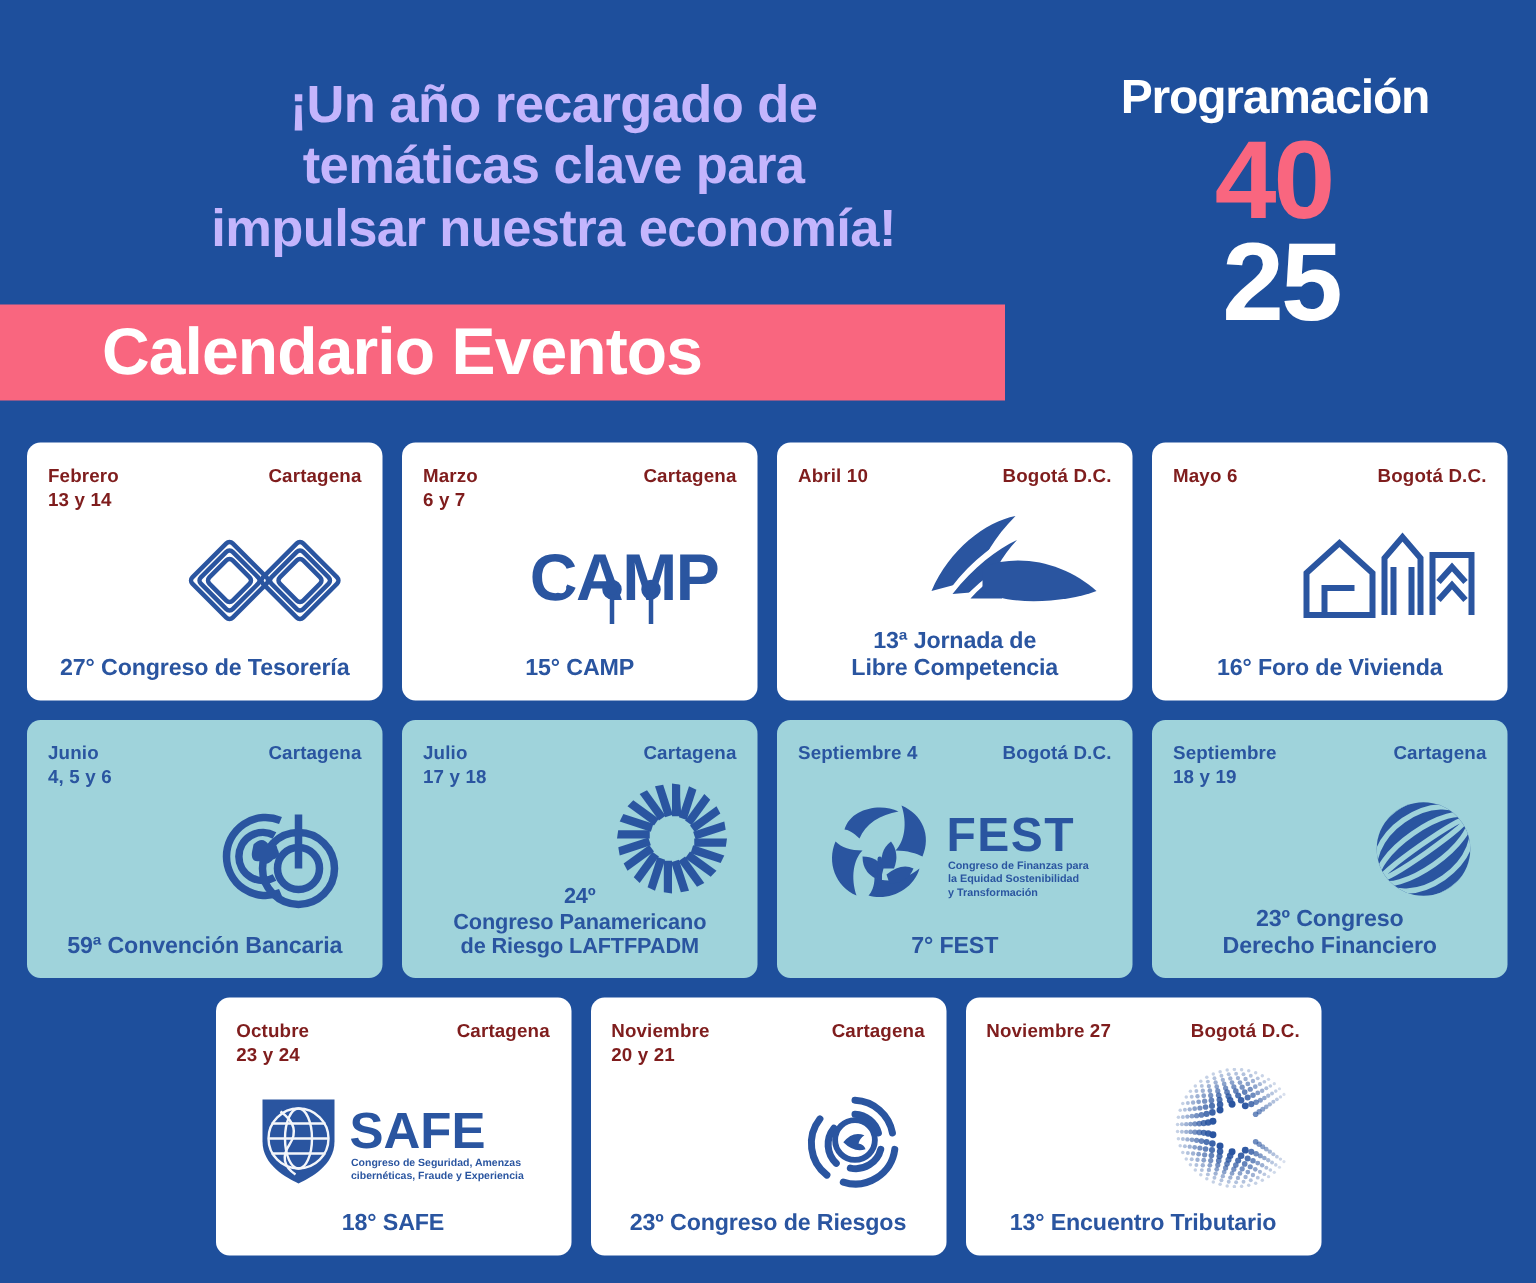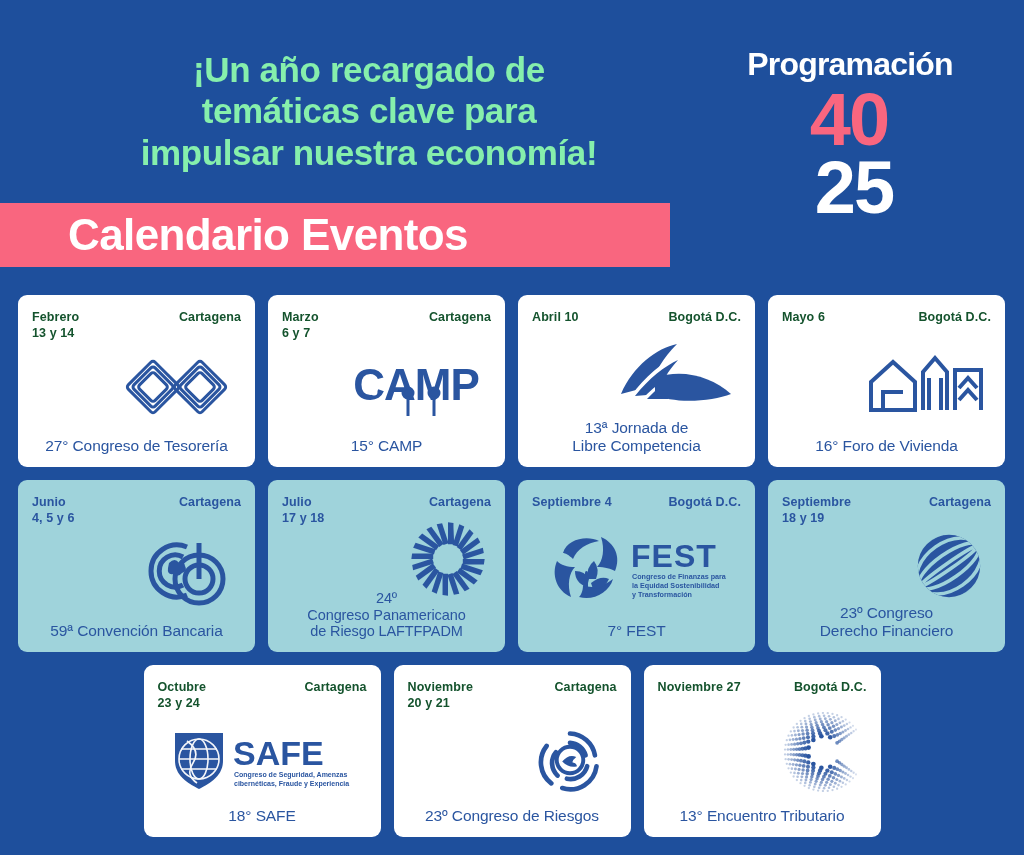--- a/index.html
+++ b/index.html
@@ -12,21 +12,21 @@
   .page { position: relative; width: 1024px; height: 855px; background: #1E4F9C; }
 
   
   .header { position: relative; height: 290px; }
 
   .headline {
     position: absolute;
     left: 46px; top: 49px;
     width: 646px;
     text-align: center;
-    color: #86efac;
+    color: #c4b5fd;
     font-size: 35px;
     font-weight: bold;
     line-height: 1.18;
     letter-spacing: -0.4px;
   }
   .headline .line { display: block; white-space: nowrap; }
 
   .prog-block {
     position: absolute;
     left: 700px; top: 48px;
@@ -83,42 +83,42 @@
   }
   .card.white { background: #FFFFFF; }
   .card.teal  { background: #9FD3DB; }
 
   .card-top {
     display: flex;
     justify-content: space-between;
     align-items: flex-start;
     font-size: 12.5px;
     font-weight: bold;
-    color: #14532d;
+    color: #7f1d1d;
     line-height: 1.28;
     letter-spacing: 0.1px;
   }
   .card.teal .card-top { color: #2A55A0; }
   .card-date { text-align: left; white-space: pre-line; }
   .card-city { text-align: right; white-space: nowrap; }
 
   .logo-wrap {
     flex: 1;
     display: flex;
     align-items: center;
     justify-content: flex-end;
     padding: 2px 0 0 0;
     min-height: 0;
   }
   .logo-wrap svg { display: block; }
 
   .card-title {
     text-align: center;
     font-size: 15.5px;
-    font-weight: normal;
+    font-weight: bold;
     color: #2A55A0;
     line-height: 1.15;
     white-space: pre-line;
     letter-spacing: -0.1px;
     padding-bottom: 2px;
   }
   .card-title.sm { font-size: 14.5px; }
 </style>
 </head>
 <body>

